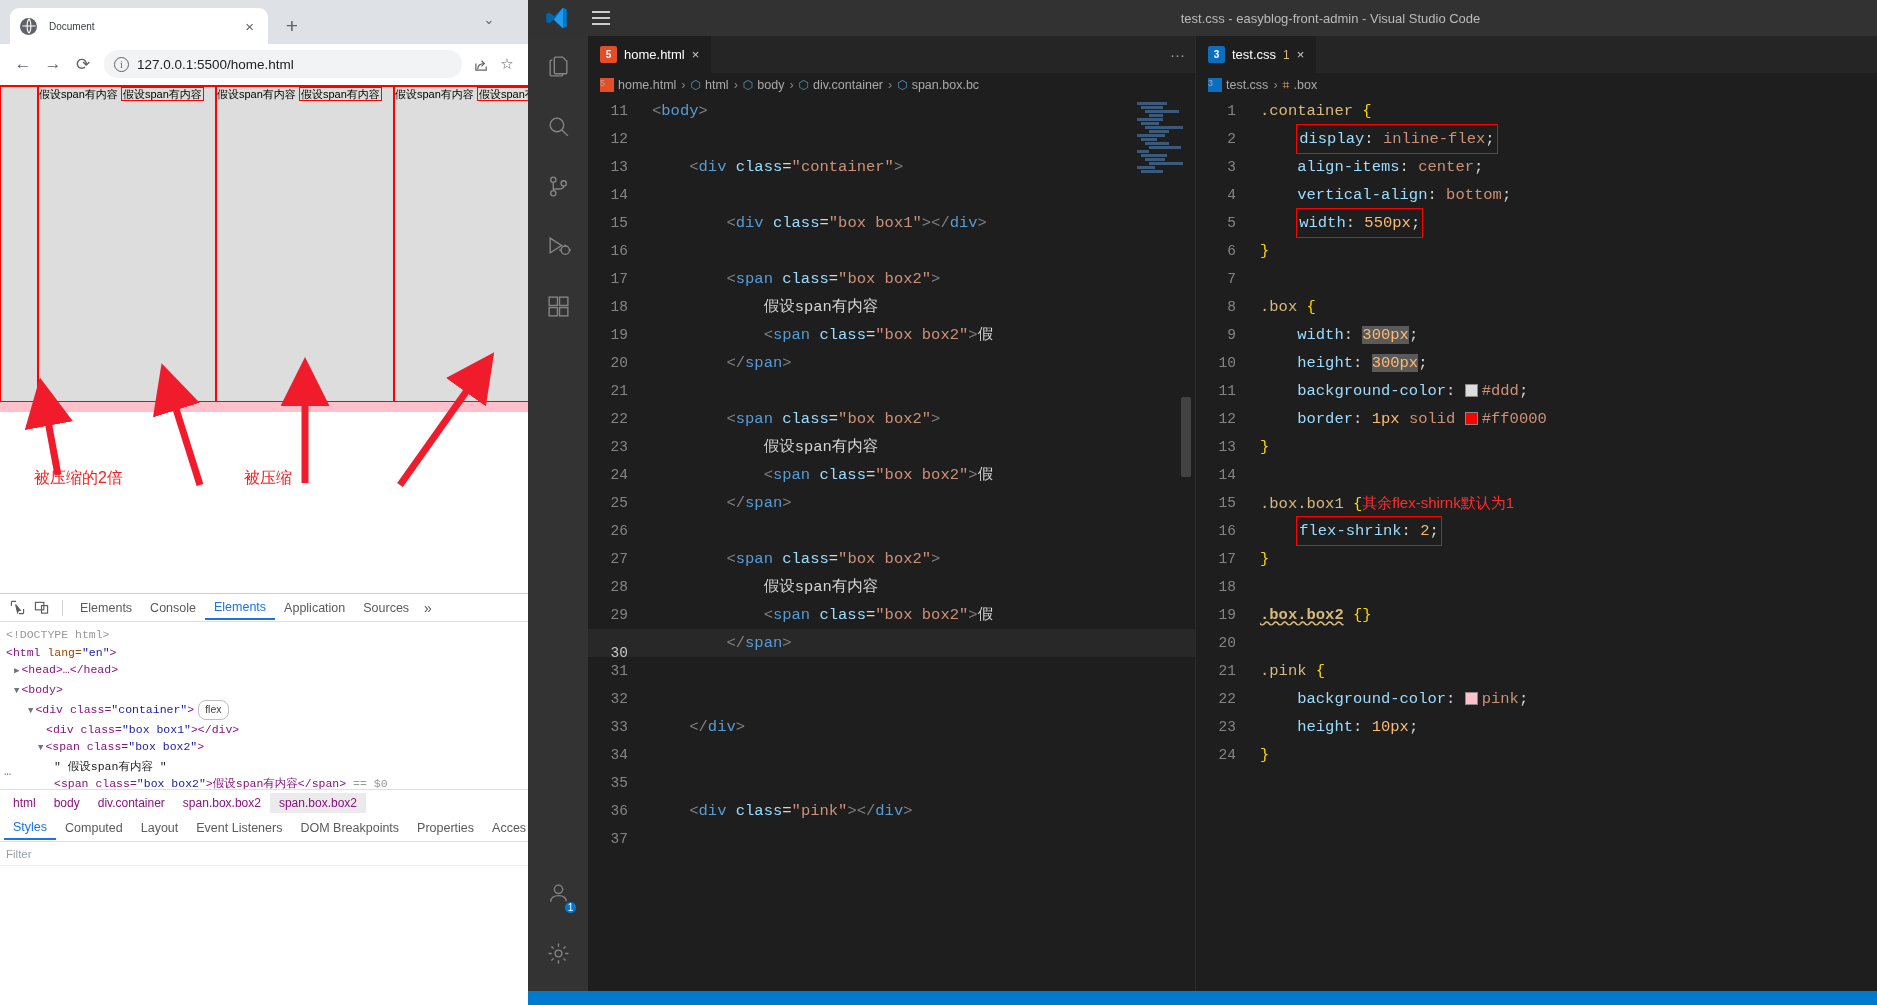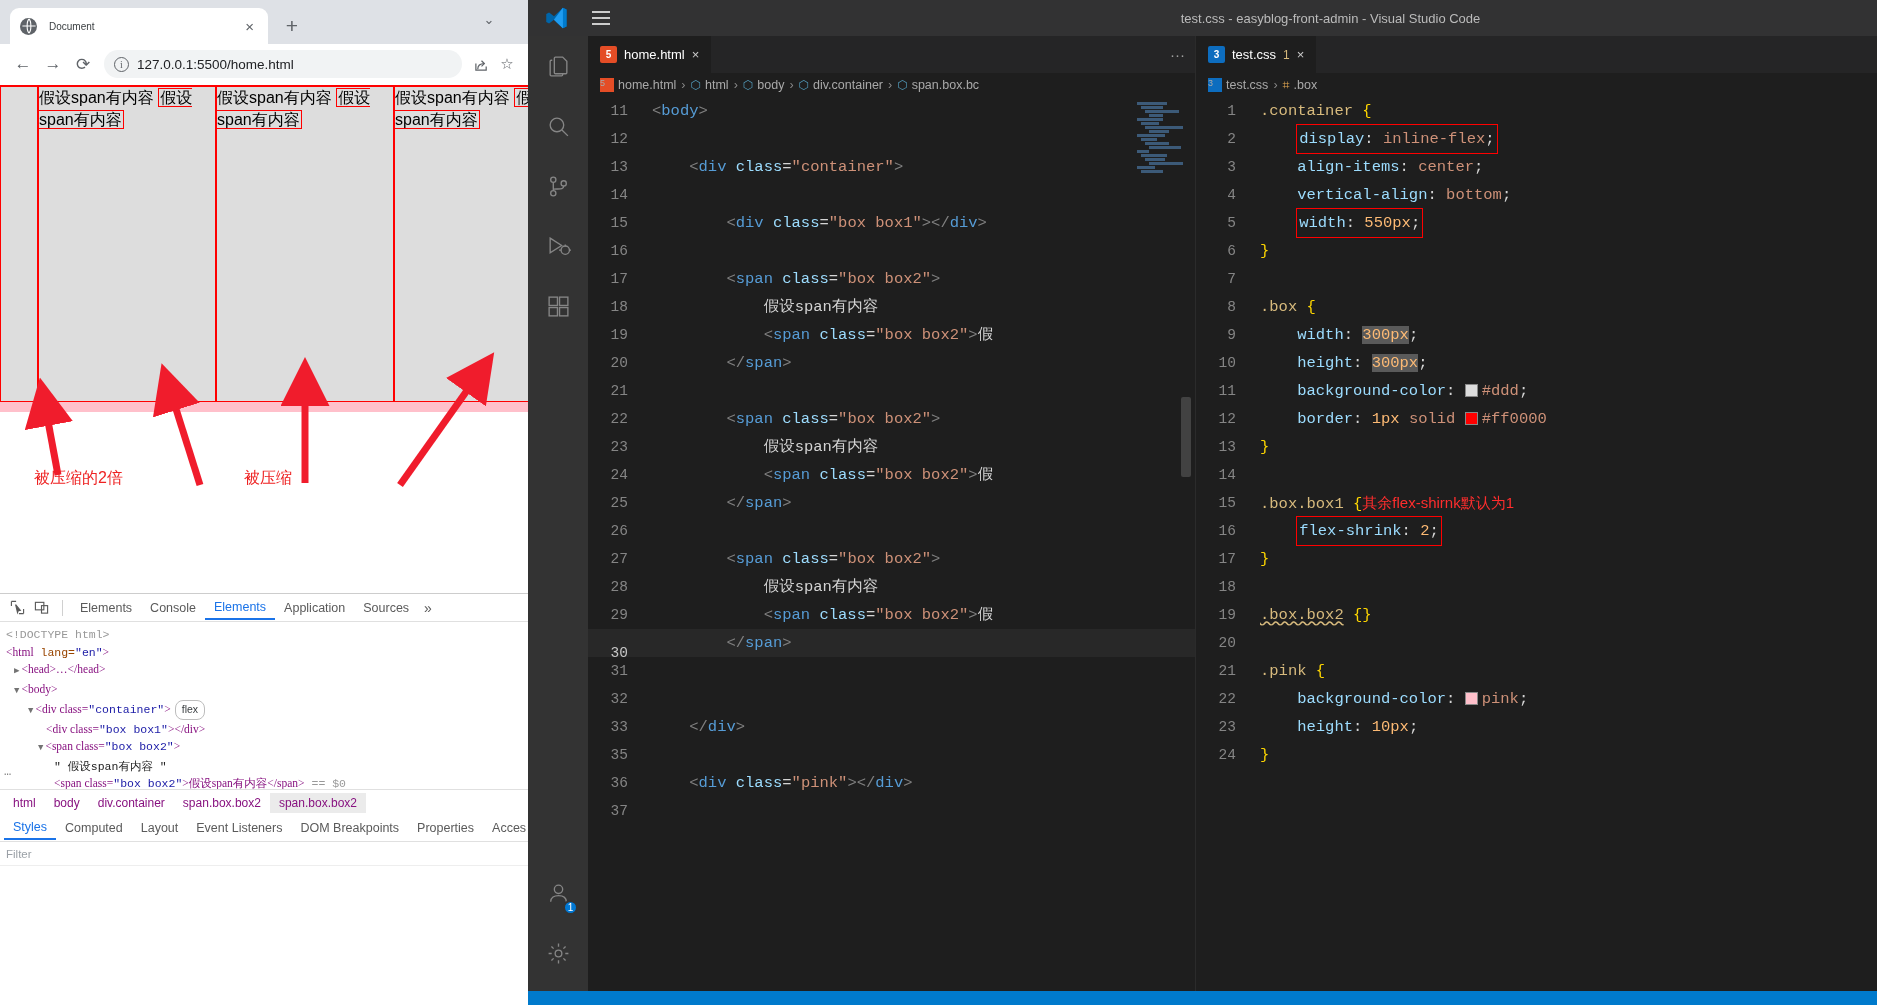--- a/index.html
+++ b/index.html
@@ -74,21 +74,21 @@
     background:#ffffff; overflow:hidden;
   }
   #flexcontainer {
     position:absolute; left:0; top:0; height:316px; width:528px;
     display:flex; align-items:flex-start;
     border-top:1px solid #ff0000;
     border-bottom:1px solid #ff0000;
   }
   .box {
     background:#dddddd; border:1px solid #ff0000; height:316px;
-    font-size:16px; line-height:1.35; color:#000;
+    font-size:11px; line-height:1.35; color:#000;
     overflow:hidden; flex:0 0 auto;
   }
   .box1 { width:38px; }
   .box-outer { width:178px; }
   .box-inner {
     display:inline; border:1px solid #ff0000; background:transparent;
     height:auto; padding:0 1px;
   }
   #pinkbar {
     position:absolute; left:0; top:317px; width:528px; height:10px;
@@ -115,21 +115,21 @@
     color:#5a5a5a; margin-right:2px; }
   .dt-sep { width:1px; height:16px; background:#d0d0d0; margin:0 8px; }
   .dt-tab { padding:4px 9px; cursor:pointer; white-space:nowrap; }
   .dt-tab.active { color:#1a73e8; border-bottom:2px solid #1a73e8; }
   #dt-more { padding:4px 6px; font-size:14px; }
   #dt-dom {
     font-family:"Liberation Mono", monospace; font-size:11.5px;
     line-height:17.5px; padding:4px 6px; color:#222; height:167px; overflow:hidden;
   }
   .t-gray { color:#999; }
-  .t-tag  { color:#881280;font-family:Liberation Serif, serif; }
+  .t-tag  { color:#881280; }
   .t-attr { color:#994500; }
   .t-val  { color:#1a1aa6; }
   .t-text { color:#222; }
   .caret  { color:#737373; font-size:9px; margin-right:2px; }
   .badge-flex {
     display:inline-block; border:1px solid #bdbdbd; border-radius:8px;
     padding:0 6px; font-size:10.5px; color:#3c4043; background:#fff;
     margin-left:4px; font-family:"Liberation Sans",sans-serif;
   }
   #dt-crumbs {
@@ -225,21 +225,21 @@
   .k-str   { color:#ce9178; }
   .k-txt   { color:#d4d4d4; }
   .k-sel   { color:#d7ba7d; }
   .k-prop  { color:#9cdcfe; }
   .k-val   { color:#ce9178; }
   .k-num   { color:#fdba74; }
   .k-brace { color:#ffd700; }
   .k-punct { color:#d4d4d4; }
   .sel-hl { background:#5a5a5a; }
   .redanno { color:#ff2d2d; font-family:"Liberation Sans",sans-serif; font-size:15px; }
-  .squiggle { text-decoration: underline wavy #d7ba7d; text-decoration-skip-ink:none; }
+  .squiggle { text-decoration: underline wavy #d7ba7d; text-decoration-skip-ink:none;font-weight:bold; }
   #vs-statusbar {
     position:absolute; left:0; bottom:0; width:1349px; height:14px;
     background:#007acc;
   }
   #watermark {
     position:absolute; right:10px; bottom:20px; color:#9a9a9a; font-size:13px;
   }
   .scrollbar-v { position:absolute; right:58px; width:10px; background:#424242; border-radius:2px;}
 </style>
 <style>
@@ -523,20 +523,21 @@
             <div class="codeline"><span class="ln">24</span><span class="src">            <span class="k-brack">&lt;</span><span class="k-tag">span</span> <span class="k-attr">class</span><span class="k-punct">=</span><span class="k-str">"box box2"</span><span class="k-brack">&gt;</span><span class="k-txt">假</span></span></div>
             <div class="codeline"><span class="ln">25</span><span class="src">        <span class="k-brack">&lt;/</span><span class="k-tag">span</span><span class="k-brack">&gt;</span></span></div>
             <div class="codeline"><span class="ln">26</span><span class="src"></span></div>
             <div class="codeline"><span class="ln">27</span><span class="src">        <span class="k-brack">&lt;</span><span class="k-tag">span</span> <span class="k-attr">class</span><span class="k-punct">=</span><span class="k-str">"box box2"</span><span class="k-brack">&gt;</span></span></div>
             <div class="codeline"><span class="ln">28</span><span class="src">            <span class="k-txt">假设span有内容</span></span></div>
             <div class="codeline"><span class="ln">29</span><span class="src">            <span class="k-brack">&lt;</span><span class="k-tag">span</span> <span class="k-attr">class</span><span class="k-punct">=</span><span class="k-str">"box box2"</span><span class="k-brack">&gt;</span><span class="k-txt">假</span></span></div>
             <div class="codeline cur"><span class="ln cur">30</span><span class="src">        <span class="k-brack">&lt;/</span><span class="k-tag">span</span><span class="k-brack">&gt;</span></span></div>
             <div class="codeline"><span class="ln">31</span><span class="src"></span></div>
             <div class="codeline"><span class="ln">32</span><span class="src"></span></div>
             <div class="codeline"><span class="ln">33</span><span class="src">    <span class="k-brack">&lt;/</span><span class="k-tag">div</span><span class="k-brack">&gt;</span></span></div>
+            <div class="codeline"><span class="ln">34</span><span class="src"></span></div>
             <div class="codeline"><span class="ln">35</span><span class="src"></span></div>
             <div class="codeline"><span class="ln">36</span><span class="src">    <span class="k-brack">&lt;</span><span class="k-tag">div</span> <span class="k-attr">class</span><span class="k-punct">=</span><span class="k-str">"pink"</span><span class="k-brack">&gt;&lt;/</span><span class="k-tag">div</span><span class="k-brack">&gt;</span></span></div>
             <div class="codeline"><span class="ln">37</span><span class="src"></span></div>
           <div id="html-minimap" style="position: absolute; right: 14px; top: 4px; width: 44px; height: 120px;">
               <div style="height:3px;width:30px;margin:1px 0 1px 0px;background:#44698f;opacity:.8"></div>
               <div style="height:3px;width:22px;margin:1px 0 1px 4px;background:#44698f;opacity:.8"></div>
               <div style="height:3px;width:34px;margin:1px 0 1px 8px;background:#44698f;opacity:.8"></div>
               <div style="height:3px;width:14px;margin:1px 0 1px 12px;background:#44698f;opacity:.8"></div>
               <div style="height:3px;width:26px;margin:1px 0 1px 0px;background:#44698f;opacity:.8"></div>
               <div style="height:3px;width:18px;margin:1px 0 1px 4px;background:#44698f;opacity:.8"></div>

